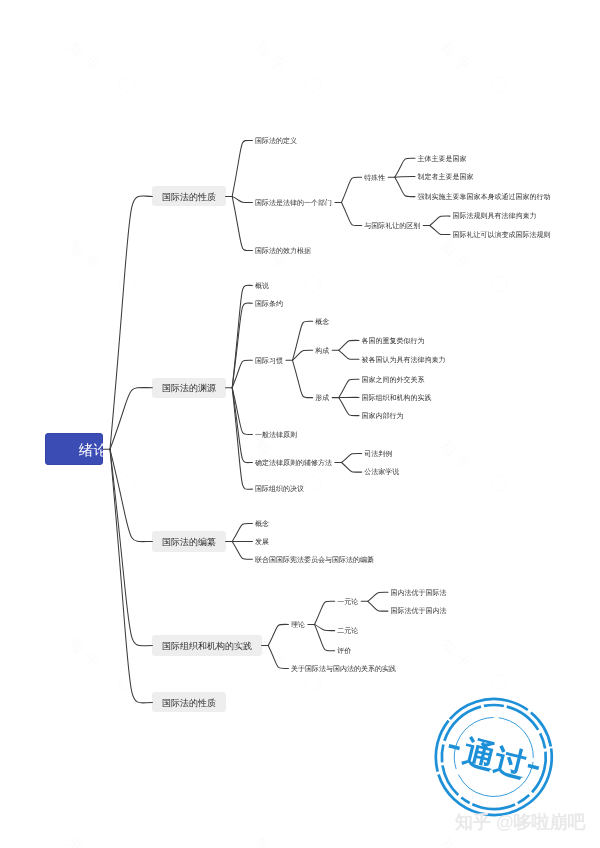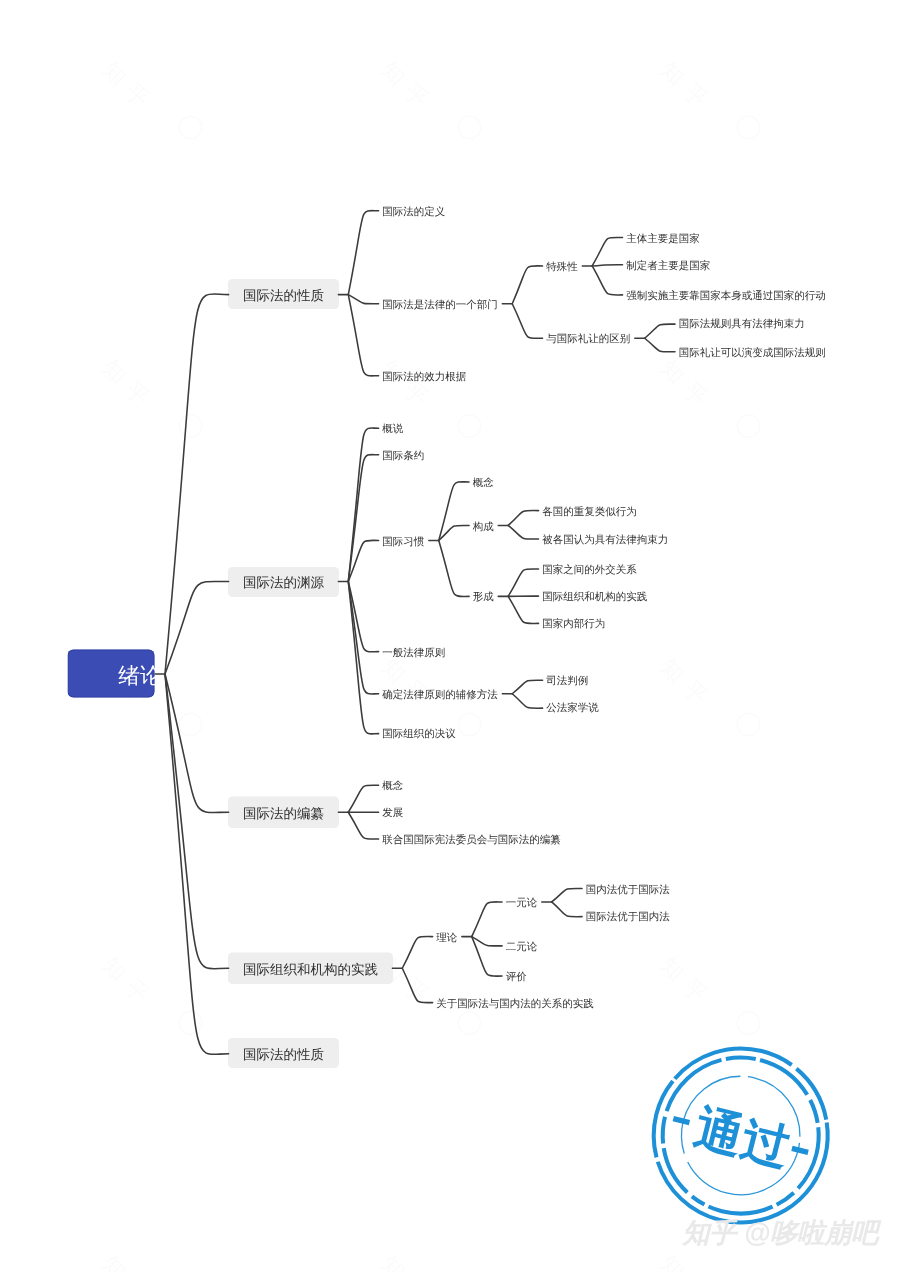--- a/index.html
+++ b/index.html
@@ -18,21 +18,21 @@
   .node{position:absolute;z-index:2;box-sizing:border-box;white-space:nowrap;
         display:flex;align-items:center;}
   .node.lv0{background:#3c4cb5;color:#ffffff;border-radius:4px;font-size:14.6px;
             box-shadow:inset 0 0 0 0.6px #303f9f;
             justify-content:center;line-height:1;padding-left:38px;}
   .node.lv1{background:#ededed;border-radius:3px;font-size:9px;color:#333333;
             padding-left:9.2px;line-height:1;}
   .node.lvx{font-size:7px;color:#3a3a3a;padding-left:2.3px;line-height:1;}
   .node .lbl{position:relative;display:block;white-space:nowrap;}
   #stamp{position:absolute;z-index:3;left:0;top:0;width:600px;height:848px;pointer-events:none;}
-  #zhihu{position:absolute;z-index:4;white-space:nowrap;font-weight:bold;font-style:italic;}
+  #zhihu{position:absolute;z-index:4;white-space:nowrap;font-weight:bold;}
 </style>
 </head>
 <body>
 
 <div id="stage">
   <div id="wm">
       <i class="wmdot" style="left: 119px; top: 77px; border-color: rgb(251, 251, 251);"></i>
       <span style="left: 64px; top: 50px; color: rgb(251, 251, 251);">知乎</span>
       <i class="wmdot" style="left: 305px; top: 77px; border-color: rgb(251, 251, 251);"></i>
       <span style="left: 250px; top: 50px; color: rgb(251, 251, 251);">知乎</span>

